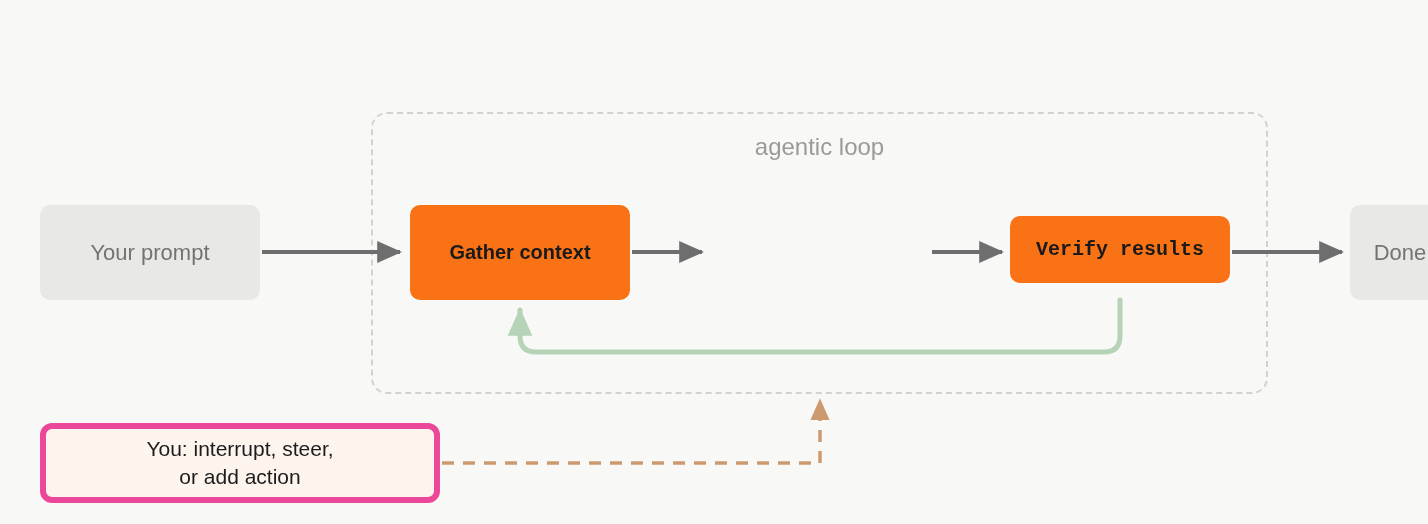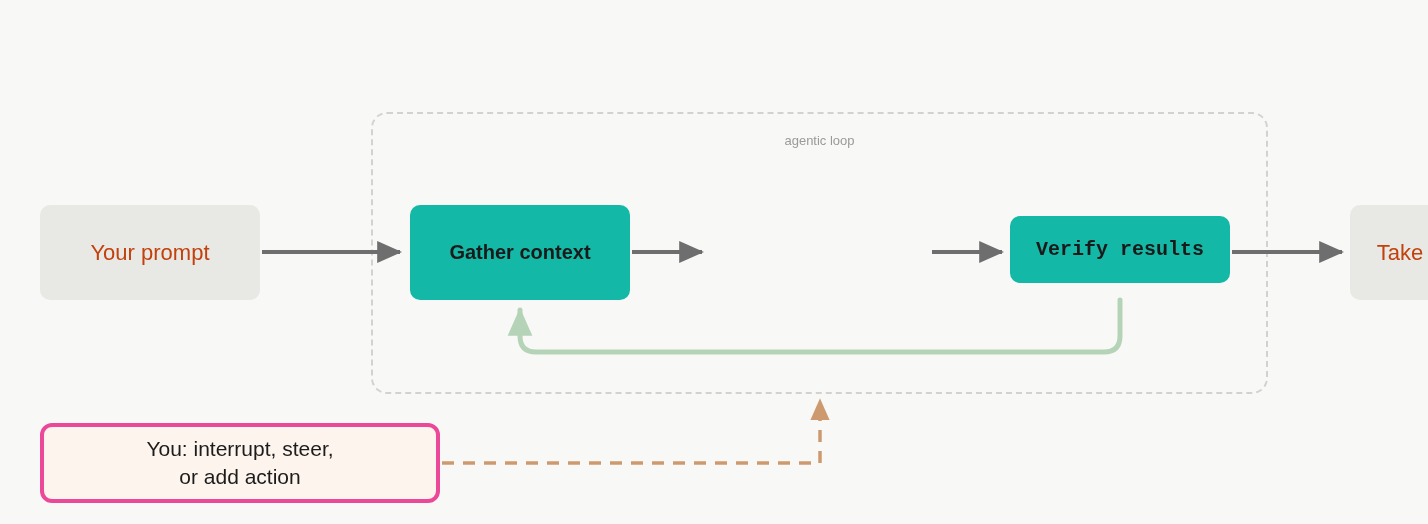--- a/index.html
+++ b/index.html
@@ -31,33 +31,33 @@
     position: absolute;
     display: flex;
     align-items: center;
     justify-content: center;
     text-align: center;
     border-radius: 10px;
     box-sizing: border-box;
   }
   .node-gray {
     background: #e8e8e5;
-    color: #c2410c;
+    color: #737373;
     font-size: 22px;
     font-weight: 400;
   }
   .node-green {
-    background: #14b8a6;
+    background: #f97316;
     color: #1a1a1a;
     font-size: 20px;
     font-weight: 700;
   }
   .node-interrupt {
     background: #fdf4ed;
-    border: 4px solid #ec4899;
+    border: 6px solid #ec4899;
     color: #1c1c1c;
     font-size: 21px;
     font-weight: 400;
     line-height: 1.35;
     border-radius: 12px;
   }
   #node-your-prompt {
     left: 40px;
     top: 205px;
     width: 220px;
@@ -104,21 +104,21 @@
     border-radius: 16px;
     box-sizing: border-box;
   }
   #loop-label {
     position: absolute;
     left: 371px;
     top: 133px;
     width: 897px;
     text-align: center;
     color: #9a9a98;
-    font-size: 13px;
+    font-size: 24px;
     font-weight: 400;
   }
 </style>
 </head>
 <body>
 
 <div id="canvas">
 
   <div id="loop-container"></div>
   <div id="loop-label">agentic loop</div>
@@ -165,21 +165,21 @@
   <div class="node node-green" id="node-gather-context">
     <span>Gather context</span>
   </div>
 
 
   <div class="node node-green" id="node-verify-results">
     <span>Verify results</span>
   </div>
 
   <div class="node node-gray" id="node-done">
-    <span>Take</span>
+    <span>Done</span>
   </div>
 
   <div class="node node-interrupt" id="node-interrupt">
     <div>
       <span>You: interrupt, steer,</span><br>
       <span>or add action</span>
     </div>
   </div>
 
 </div>

